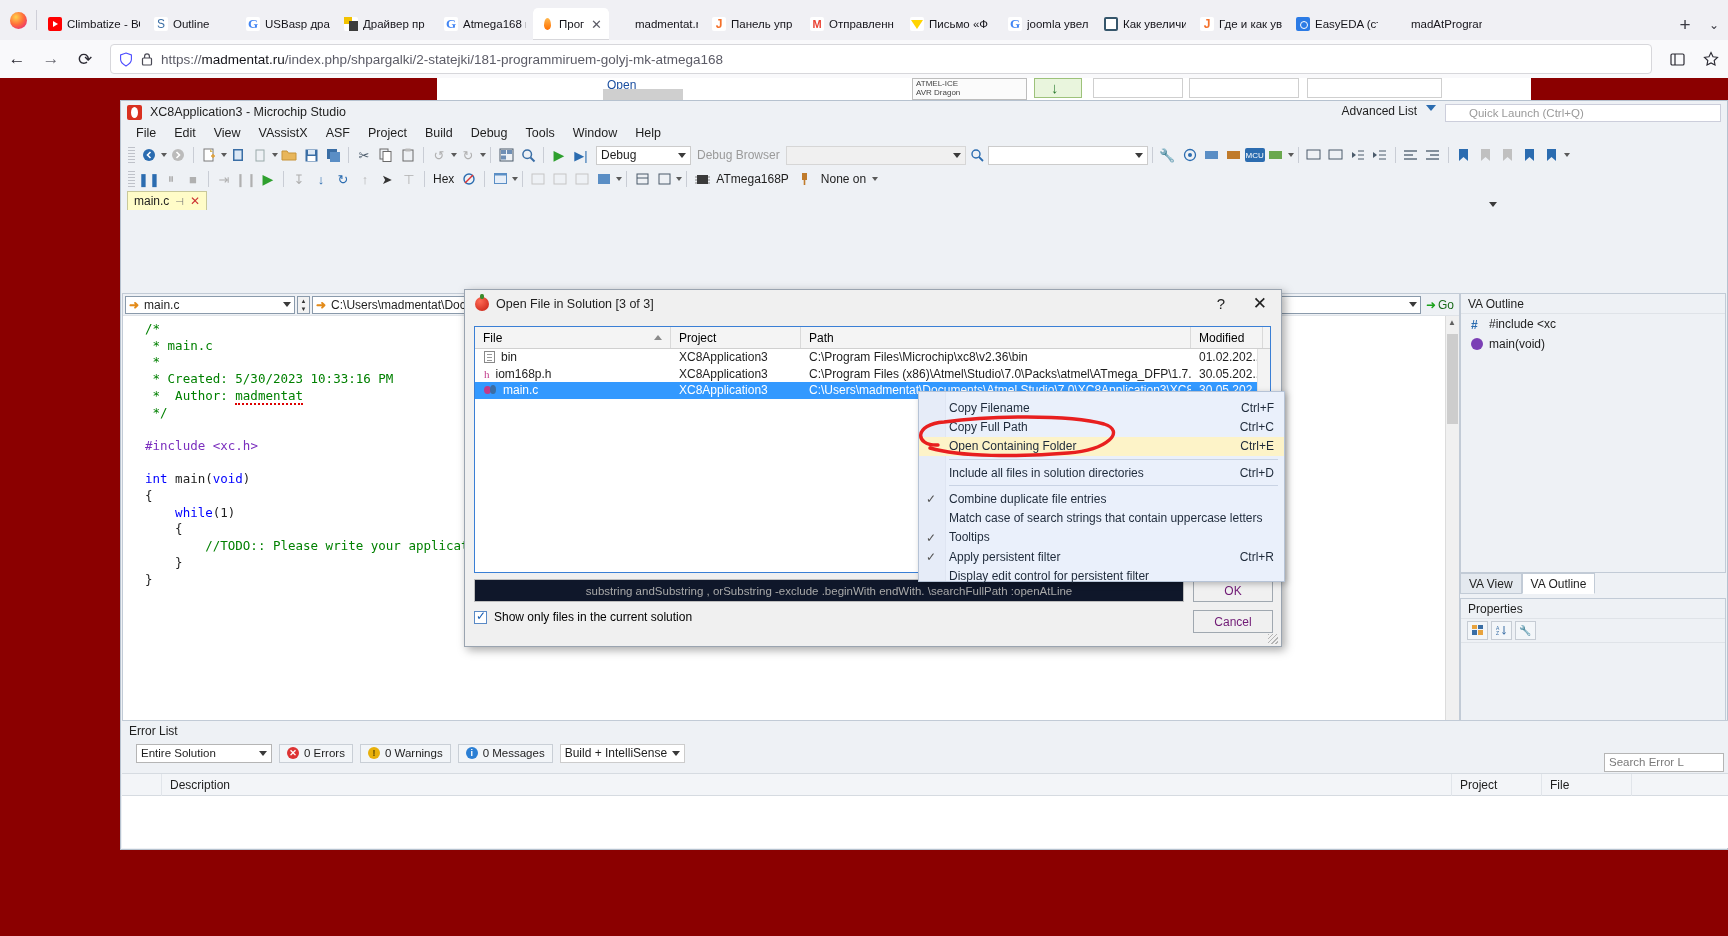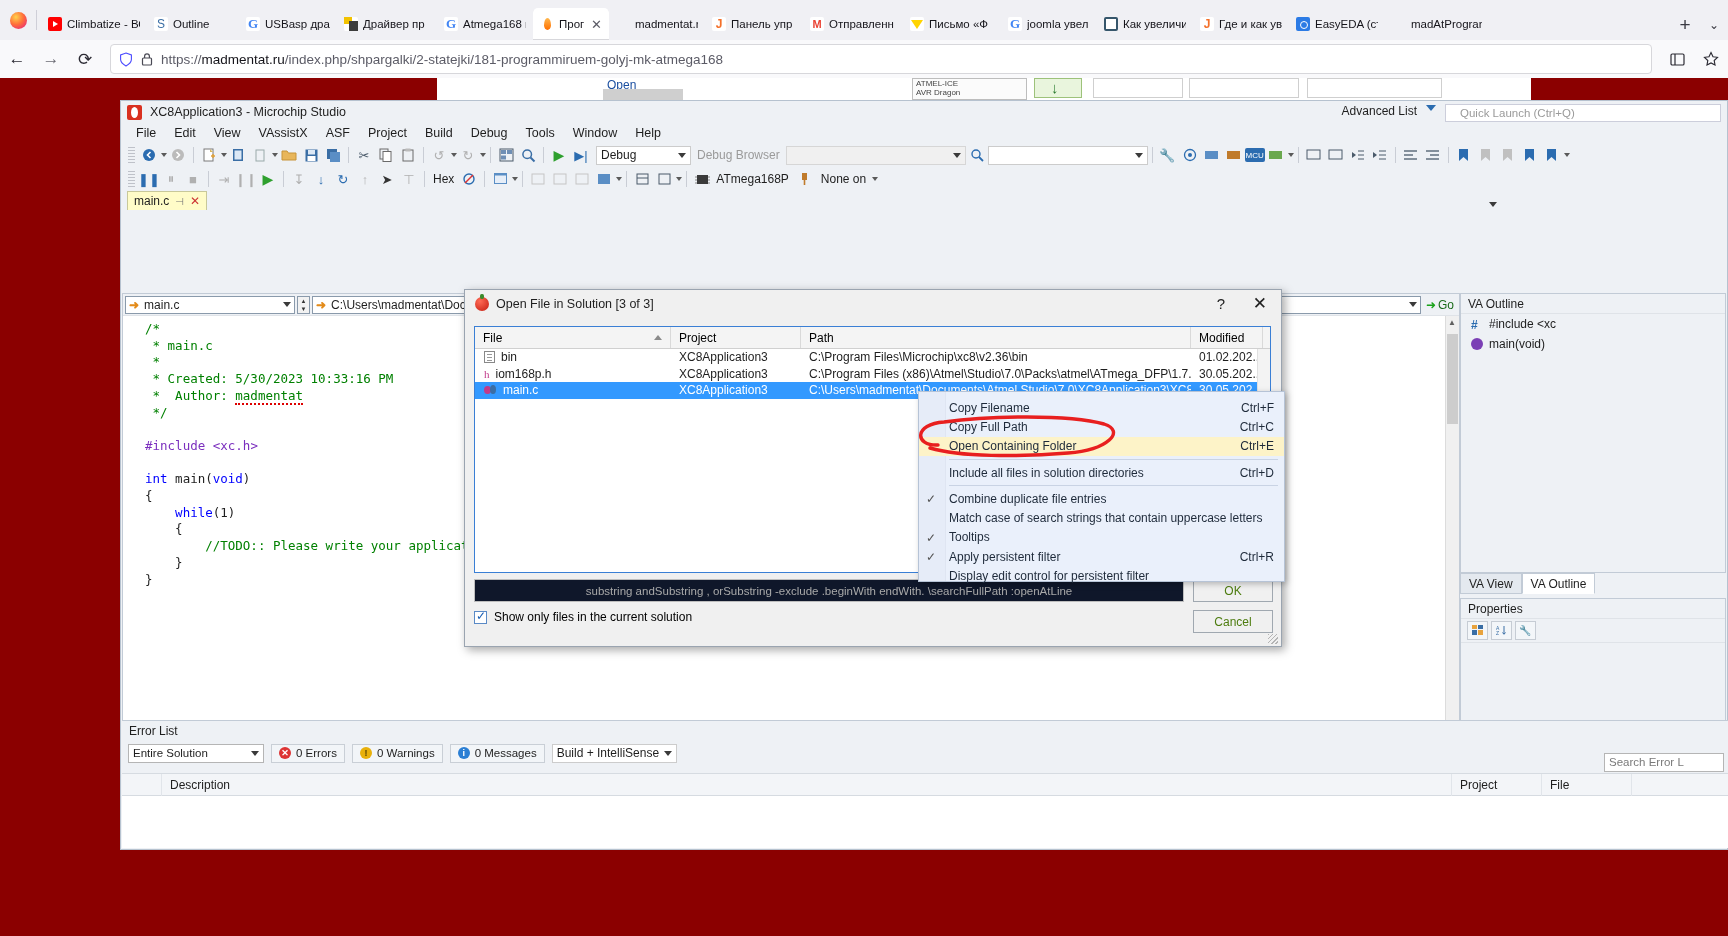--- a/index.html
+++ b/index.html
@@ -86,21 +86,21 @@
   #mpstudio { position:absolute; left:120px; top:100px; width:1608px; height:750px;
     background:#eef1f5; border:1px solid #b6c2cf; font-size:12px; color:#1e1e1e; }
   #titlebar { height:22px; background:#eef1f5; display:flex; align-items:center; padding-left:6px; gap:8px; position:relative; }
   #applogo { width:15px; height:15px; background:#d9301f; border-radius:2px; position:relative; }
   #applogo::after{content:""; position:absolute; left:4px; top:2px; width:7px; height:11px; border-radius:50%; background:#fff;}
   #apptitle { font-size:12.5px; color:#1e1e1e; }
   #advmode { position:absolute; right:310px; top:3px; font-size:12px; color:#1e1e1e; }
   #advcaret { position:absolute; right:291px; top:4px; width:0;height:0;
      border-left:5px solid transparent;border-right:5px solid transparent;border-top:6px solid #2b6cb0;}
   #quicklaunch { position:absolute; right:6px; top:3px; width:276px; height:18px; background:#fff; border:1px solid #cccedb;
-     font-size:11.5px; color:#9a9a9a; padding-left:14px; line-height:16px; }
+     font-size:11.5px; color:#9a9a9a; padding-left:23px; line-height:16px; }
 
   #menubar { height:20px; display:flex; align-items:center; gap:0; padding-left:6px; background:#eef1f5; }
   .menuitem { padding:2px 9px; font-size:12.5px; color:#1e1e1e; }
 
   .toolbar { height:24px; background:#eef1f5; display:flex; align-items:center; padding-left:4px; gap:0; }
   .grip { width:7px; height:16px; margin:0 3px; background:
      repeating-linear-gradient(to bottom, #b9bcc4 0 1px, transparent 1px 3px); opacity:.9;}
   .tbtn { width:22px; height:21px; display:flex; align-items:center; justify-content:center; position:relative; font-size:13px; color:#4a5a6a; }
   .tsep { width:1px; height:16px; background:#c9cdd5; margin:0 4px; }
   .caret { width:0;height:0;border-left:3px solid transparent;border-right:3px solid transparent;border-top:4px solid #5a5a5a; margin-left:1px;}
@@ -151,21 +151,21 @@
   #vatabs { position:absolute; right:1px; top:472px; width:266px; height:21px; display:flex; align-items:center; gap:0; background:#eef1f5;}
   .vatab { height:21px; padding:0 8px; display:flex; align-items:center; font-size:12px; border:1px solid #c2cbd6; background:#e4e9ef;}
   .vatab.sel { background:#fff; border-bottom-color:#fff; }
   #propspanel { position:absolute; right:1px; top:497px; width:266px; height:222px; background:#eef1f5; border:1px solid #c2cbd6;}
   #propstool { height:24px; display:flex; align-items:center; gap:3px; padding-left:6px; border-bottom:1px solid #dfe3e8;}
   .ptbtn { width:21px; height:19px; border:1px solid #c6ccd4; background:#f3f6f9; display:flex; align-items:center; justify-content:center; font-size:10px; color:#3a6ea5;}
 
   
   #errorlist { position:absolute; left:1px; bottom:1px; width:1606px; height:128px; background:#eef1f5; border-top:1px solid #c2cbd6;}
   #elhdr { height:19px; display:flex; align-items:center; padding-left:7px; font-size:12px; position:relative;}
-  #eltools { height:26px; display:flex; align-items:center; gap:7px; padding-left:6px; }
+  #eltools { height:26px; display:flex; align-items:center; gap:7px; padding-left:6px;margin-left:8px; }
   #elcombo { width:136px; height:19px; background:#fff; border:1px solid #b5b5b5; display:flex; align-items:center; padding:0 4px; font-size:11.5px;}
   .errbtn { height:19px; border:1px solid #c9cfd6; background:#f2f5f8; display:flex; align-items:center; gap:5px; padding:0 7px; font-size:11.5px;}
   .dot { width:12px; height:12px; border-radius:50%; display:flex; align-items:center; justify-content:center; color:#fff; font-size:9px; font-weight:bold;}
   .dot.err{background:#d33;} .dot.warn{background:#e8b00a; color:#5a4500;} .dot.msg{background:#2b7fd4;}
   #elsearch { position:absolute; right:4px; top:32px; width:120px; height:19px; background:#fff; border:1px solid #b5b5b5; font-size:11.5px; color:#7a7a7a; padding-left:4px; line-height:17px;}
   #elgrid { position:absolute; left:0; right:0; top:52px; bottom:0; background:#fff; border-top:1px solid #d6dbe1;}
   #elgridhdr { height:22px; background:#f3f5f8; border-bottom:1px solid #d6dbe1; display:flex; align-items:center; font-size:12px;}
   .elcol { border-right:1px solid #e1e5ea; height:22px; display:flex; align-items:center; padding-left:8px;}
 
   
@@ -197,21 +197,21 @@
   .cico { width:13px; height:12px; position:relative; flex:0 0 13px;}
   .cico::before{content:""; position:absolute; left:0; top:2px; width:7px; height:8px; border-radius:50%; background:#c23a8a;}
   .cico::after{content:""; position:absolute; left:6px; top:1px; width:6px; height:9px; border-radius:50%; background:#3a6ea5;}
   #gridvsb { position:absolute; right:0; top:22px; width:13px; bottom:0; background:#f3f3f3; border-left:1px solid #e0e0e0;}
   #searchrow { position:absolute; left:0; top:253px; width:710px; height:23px; background:#0f172a; border:1px solid #bdbdbd;
      display:flex; align-items:center; justify-content:center; font-size:11.5px; color:#a9a9a9;}
   #chkrow { position:absolute; left:0; top:284px; display:flex; align-items:center; gap:7px; font-size:12px;}
   .chkbox { width:13px; height:13px; background:#fff; border:1px solid #5a8ac6; position:relative;}
   .chkbox.on::after{content:"\2713"; position:absolute; left:1px; top:-3px; font-size:12px; color:#1a5fb4;}
   .dlgbtn { position:absolute; width:80px; height:23px; background:#f0f0f0; border:1px solid #a0a8b0;
-     display:flex; align-items:center; justify-content:center; font-size:12px; color:#4d7c0f;}
+     display:flex; align-items:center; justify-content:center; font-size:12px; color:#701a75;}
   #okbtn { left:719px; top:253px; }
   #cancelbtn { left:719px; top:284px; }
   #dlggrip { position:absolute; right:3px; bottom:2px; width:10px; height:10px;
      background: repeating-linear-gradient(135deg,#b4b4b4 0 1px, transparent 1px 3px);}
 
   
   #ctxmenu { position:absolute; left:918px; top:391px; width:367px; height:191px;
      background:#eaf0fb; border:1px solid #b6c3d6; box-shadow:2px 2px 6px rgba(0,0,0,.25); }
   #ctxgutter { position:absolute; left:0; top:0; width:27px; height:100%; background:#e6ecf8; border-right:1px solid #dfe5f2;}
   .mi { height:19.3px; display:flex; align-items:center; position:relative; font-size:12px; color:#1e2a3a; }

